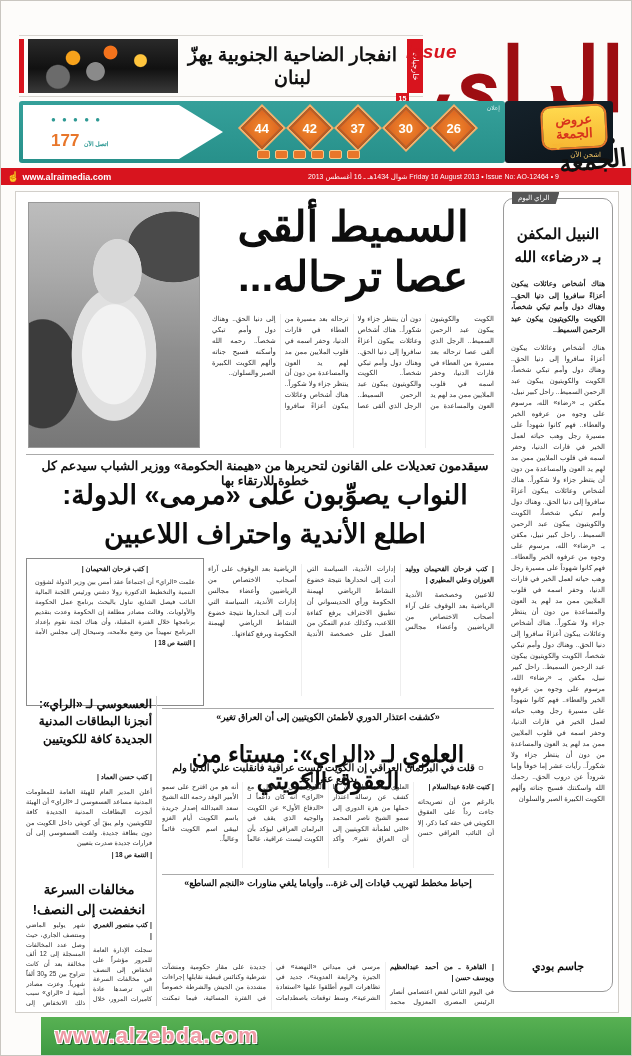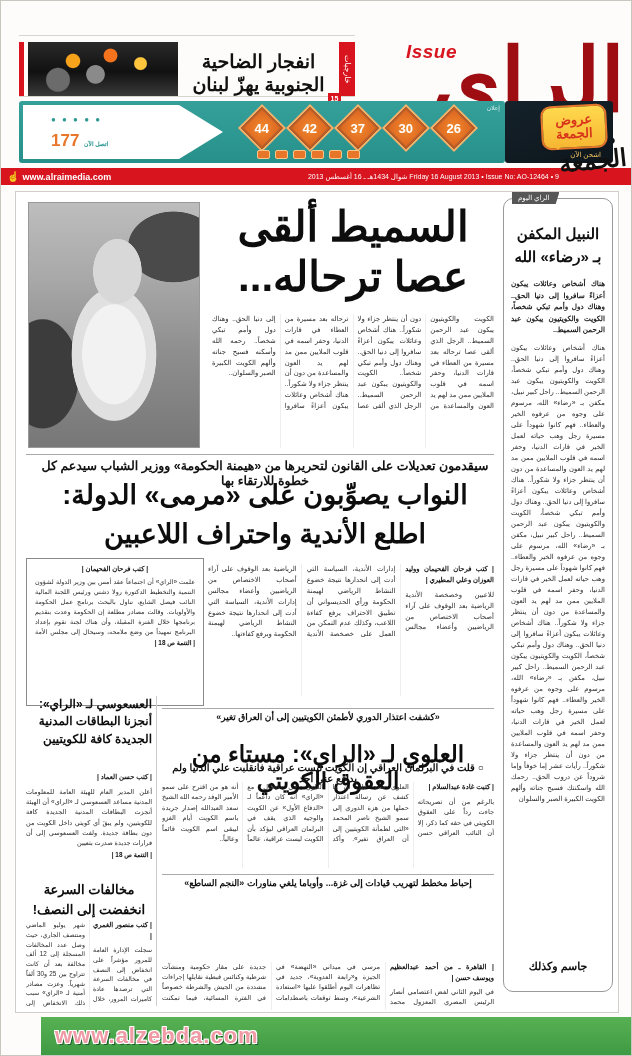--- a/index.html
+++ b/index.html
@@ -1,20 +1,20 @@
 <!DOCTYPE html>
 <html lang="ar"><head>
 <meta charset="utf-8">
 <style>
   * { margin:0; padding:0; box-sizing:border-box; }
   body { font-family:"Liberation Sans", sans-serif; background:#e9e7e2; }
   .page { position:relative; width:632px; height:1056px; background:#fdfcfa; overflow:hidden; margin:0 auto; border:1px solid #c9c6c0; }
 
   
-  .topstory { position:absolute; top:34px; left:18px; width:336px; height:62px; display:flex; direction:ltr; border-top:1px solid #d8d5d0; border-bottom:1px solid #d8d5d0; align-items:flex-end; }
+  .topstory { position:absolute; top:34px; left:18px; width:404px; height:62px; display:flex; direction:ltr; border-top:1px solid #d8d5d0; border-bottom:1px solid #d8d5d0; align-items:center; }
   .topstory .redbar { width:5px; height:54px; background:#d8141e; margin-right:4px; }
   .firephoto { width:150px; height:54px; background:
       radial-gradient(circle at 30% 35%, #f7a21b 0 6%, transparent 7%),
       radial-gradient(circle at 55% 25%, #f4731c 0 7%, transparent 8%),
       radial-gradient(circle at 75% 40%, #ffc53d 0 5%, transparent 6%),
       radial-gradient(circle at 45% 60%, #8a8a8a 0 10%, transparent 11%),
       radial-gradient(circle at 20% 70%, #6b6b6b 0 9%, transparent 10%),
       linear-gradient(180deg,#2a2a2a 0%,#111 55%,#3a3a3a 100%);
       flex:0 0 auto; }
   .topstory h2 { flex:1; direction:rtl; text-align:center; font-size:19px; font-weight:900; color:#111; padding:0 10px; }
@@ -188,21 +188,21 @@
   <div class="frame">
 
     <div class="raibox">
       <div class="raitab">الراي اليوم</div>
       <div class="raititle">
         <span>النبيل المكفن</span><br>
         <span>بـ «رضاء» الله</span>
       </div>
       <div class="raiintro">هناك أشخاص وعائلات يبكون أعزاءً سافروا إلى دنيا الحق.. وهناك دول وأمم تبكي شخصاً، الكويت والكويتيون يبكون عبد الرحمن السميط..</div>
       <div class="raibody">هناك أشخاص وعائلات يبكون أعزاءً سافروا إلى دنيا الحق.. وهناك دول وأمم تبكي شخصاً، الكويت والكويتيون يبكون عبد الرحمن السميط.. راحل كبير نبيل، مكفن بـ «رضاء» الله، مرسوم على وجوه من عرفوه الخير والعطاء.. فهم كانوا شهوداً على مسيرة رجل وهب حياته لعمل الخير في قارات الدنيا، وحفر اسمه في قلوب الملايين ممن مد لهم يد العون والمساعدة من دون أن ينتظر جزاء ولا شكوراً.. هناك أشخاص وعائلات يبكون أعزاءً سافروا إلى دنيا الحق.. وهناك دول وأمم تبكي شخصاً، الكويت والكويتيون يبكون عبد الرحمن السميط.. راحل كبير نبيل، مكفن بـ «رضاء» الله، مرسوم على وجوه من عرفوه الخير والعطاء.. فهم كانوا شهوداً على مسيرة رجل وهب حياته لعمل الخير في قارات الدنيا، وحفر اسمه في قلوب الملايين ممن مد لهم يد العون والمساعدة من دون أن ينتظر جزاء ولا شكوراً.. هناك أشخاص وعائلات يبكون أعزاءً سافروا إلى دنيا الحق.. وهناك دول وأمم تبكي شخصاً، الكويت والكويتيون يبكون عبد الرحمن السميط.. راحل كبير نبيل، مكفن بـ «رضاء» الله، مرسوم على وجوه من عرفوه الخير والعطاء.. فهم كانوا شهوداً على مسيرة رجل وهب حياته لعمل الخير في قارات الدنيا، وحفر اسمه في قلوب الملايين ممن مد لهم يد العون والمساعدة من دون أن ينتظر جزاء ولا شكوراً.. رأيات عشر إما خوفاً وإما شروداً عن دروب الحق.. رحمك الله واسكنتك فسيح جناته وألهم الكويت الكبيرة الصبر والسلوان</div>
-      <div class="raiauthor">جاسم وكذلك</div>
+      <div class="raiauthor">جاسم بودي</div>
     </div>
 
     <div class="photo"></div>
     <h1 class="sumait-h">
       <span>السميط ألقى</span><br>
       <span>عصا ترحاله...</span>
     </h1>
     <div class="sumait-body">الكويت والكويتيون يبكون عبد الرحمن السميط.. الرجل الذي ألقى عصا ترحاله بعد مسيرة من العطاء في قارات الدنيا، وحفر اسمه في قلوب الملايين ممن مد لهم يد العون والمساعدة من دون أن ينتظر جزاء ولا شكوراً.. هناك أشخاص وعائلات يبكون أعزاءً سافروا إلى دنيا الحق.. وهناك دول وأمم تبكي شخصاً.. الكويت والكويتيون يبكون عبد الرحمن السميط.. الرجل الذي ألقى عصا ترحاله بعد مسيرة من العطاء في قارات الدنيا، وحفر اسمه في قلوب الملايين ممن مد لهم يد العون والمساعدة من دون أن ينتظر جزاء ولا شكوراً.. هناك أشخاص وعائلات يبكون أعزاءً سافروا إلى دنيا الحق.. وهناك دول وأمم تبكي شخصاً.. رحمه الله وأسكنه فسيح جناته وألهم الكويت الكبيرة الصبر والسلوان..</div>
 
     <div class="hr" style="top:262px; left:10px; right:124px;"></div>

